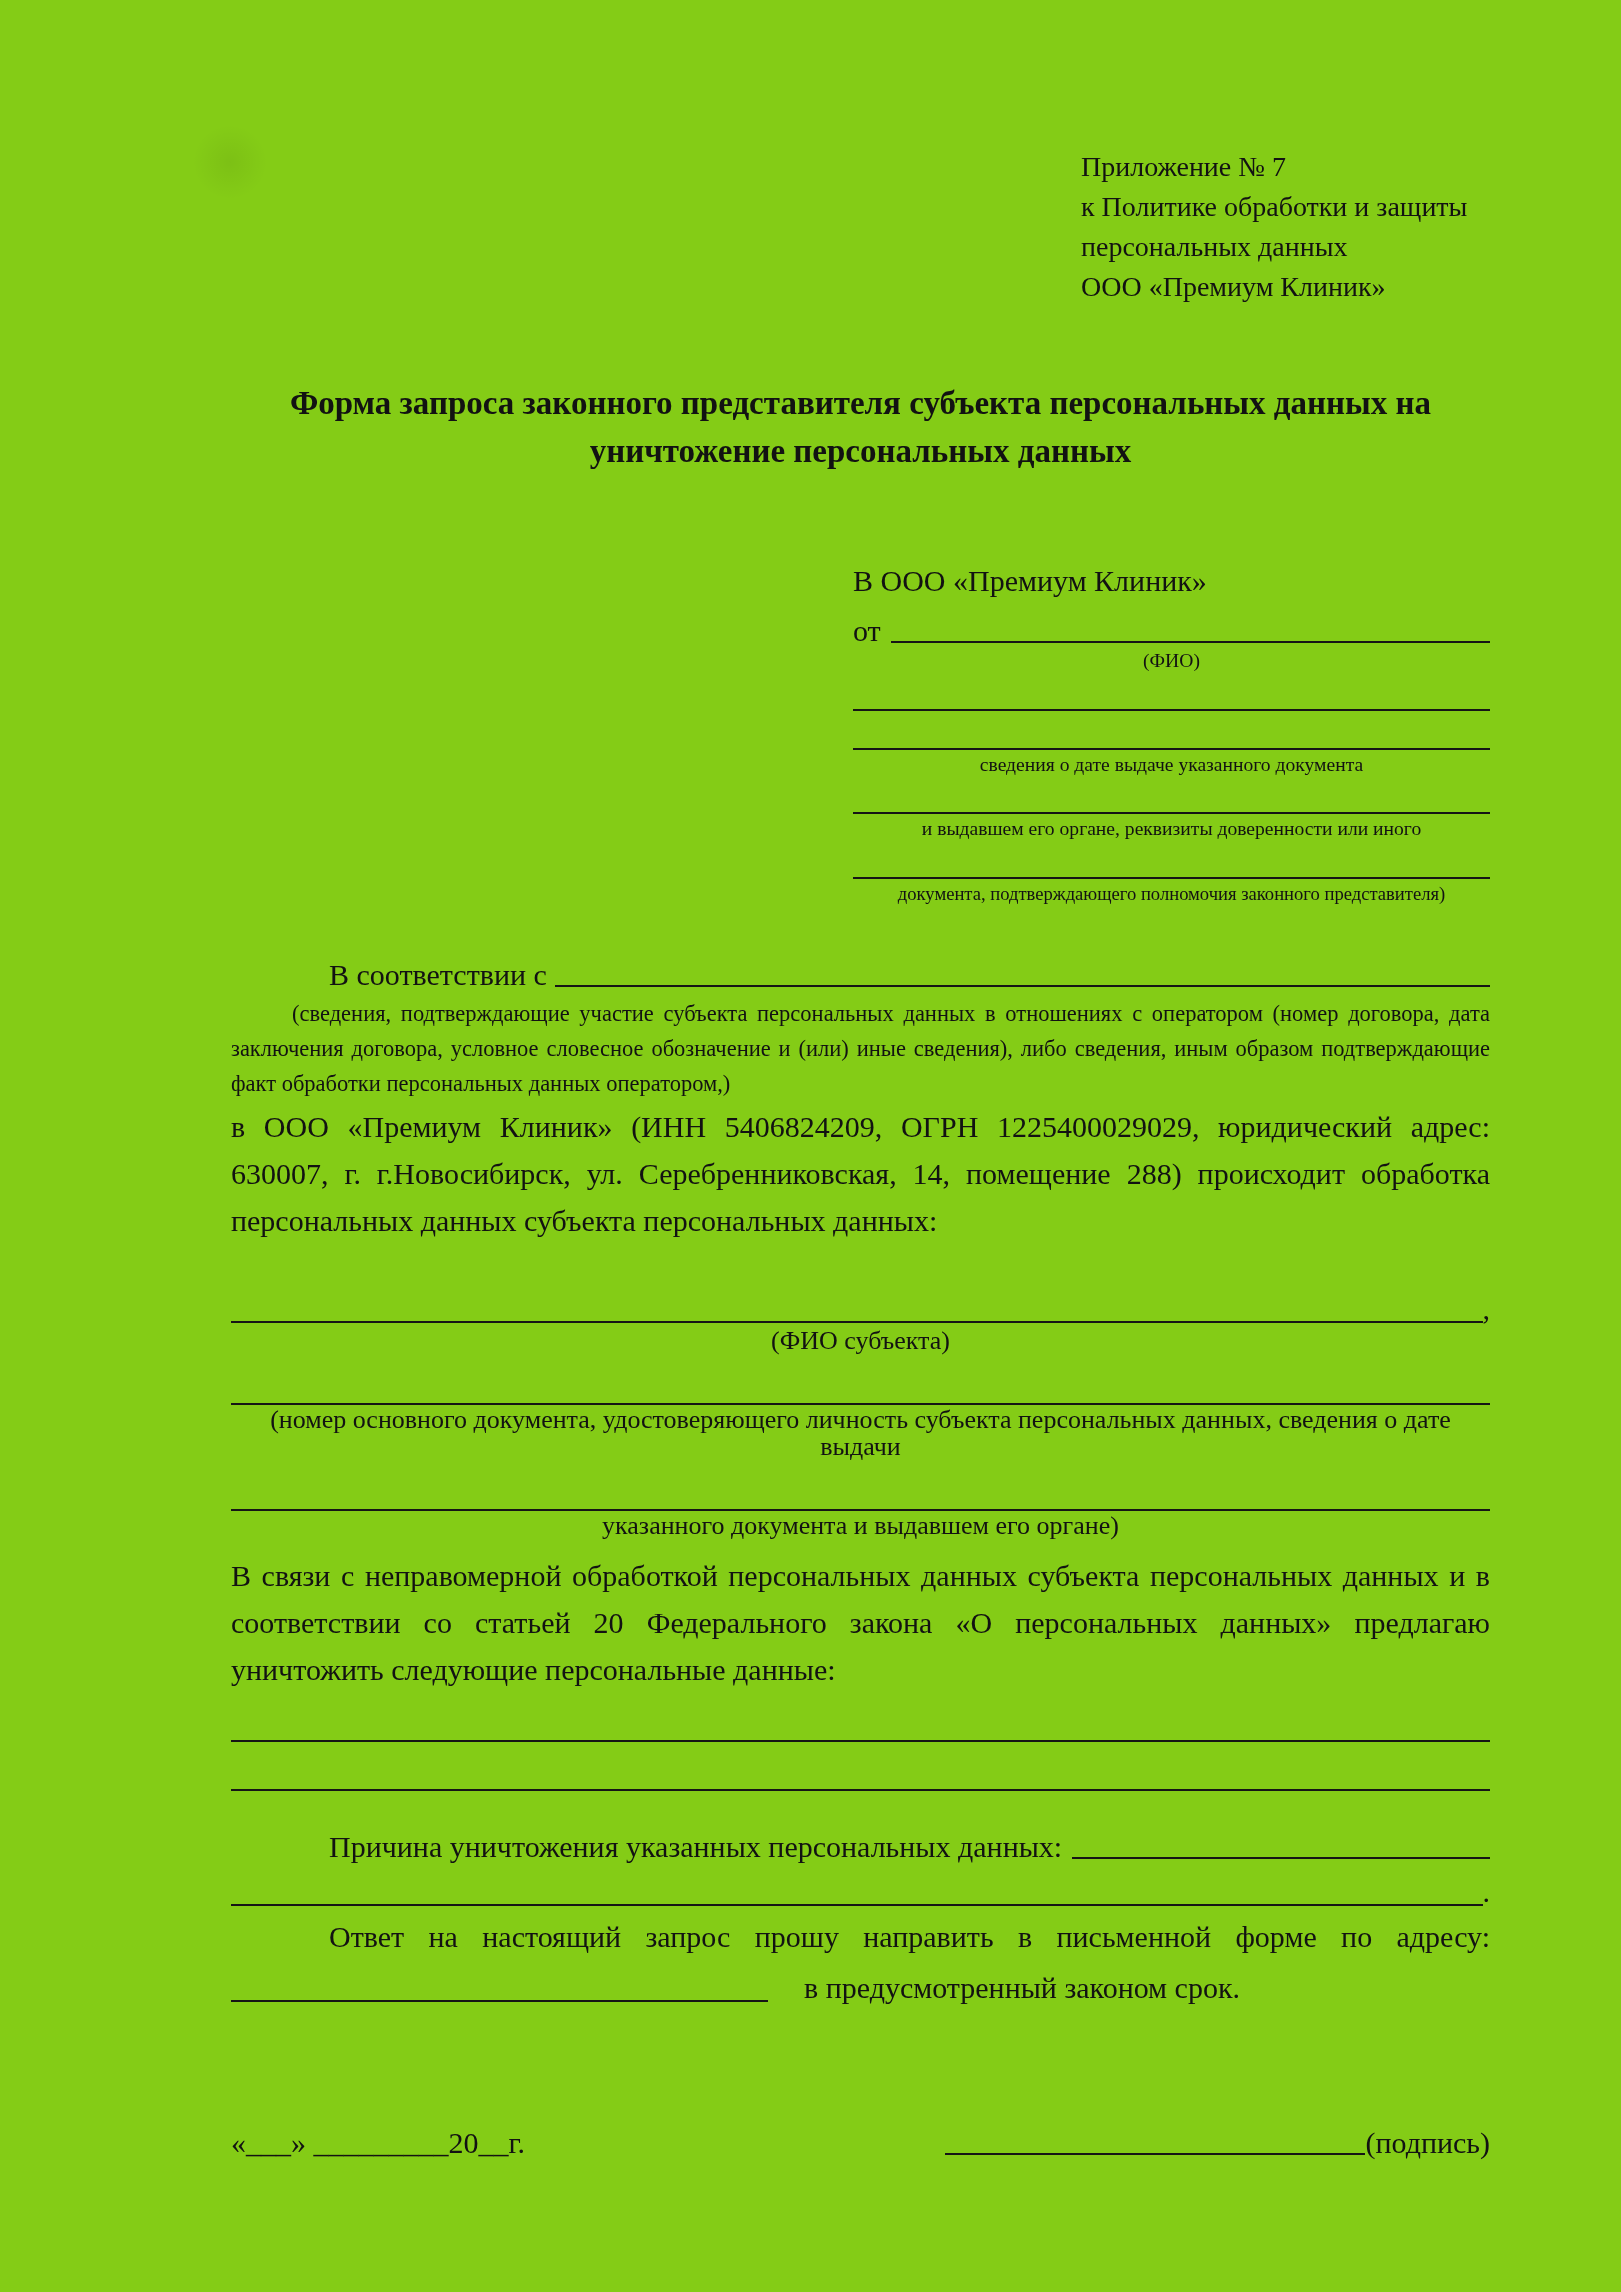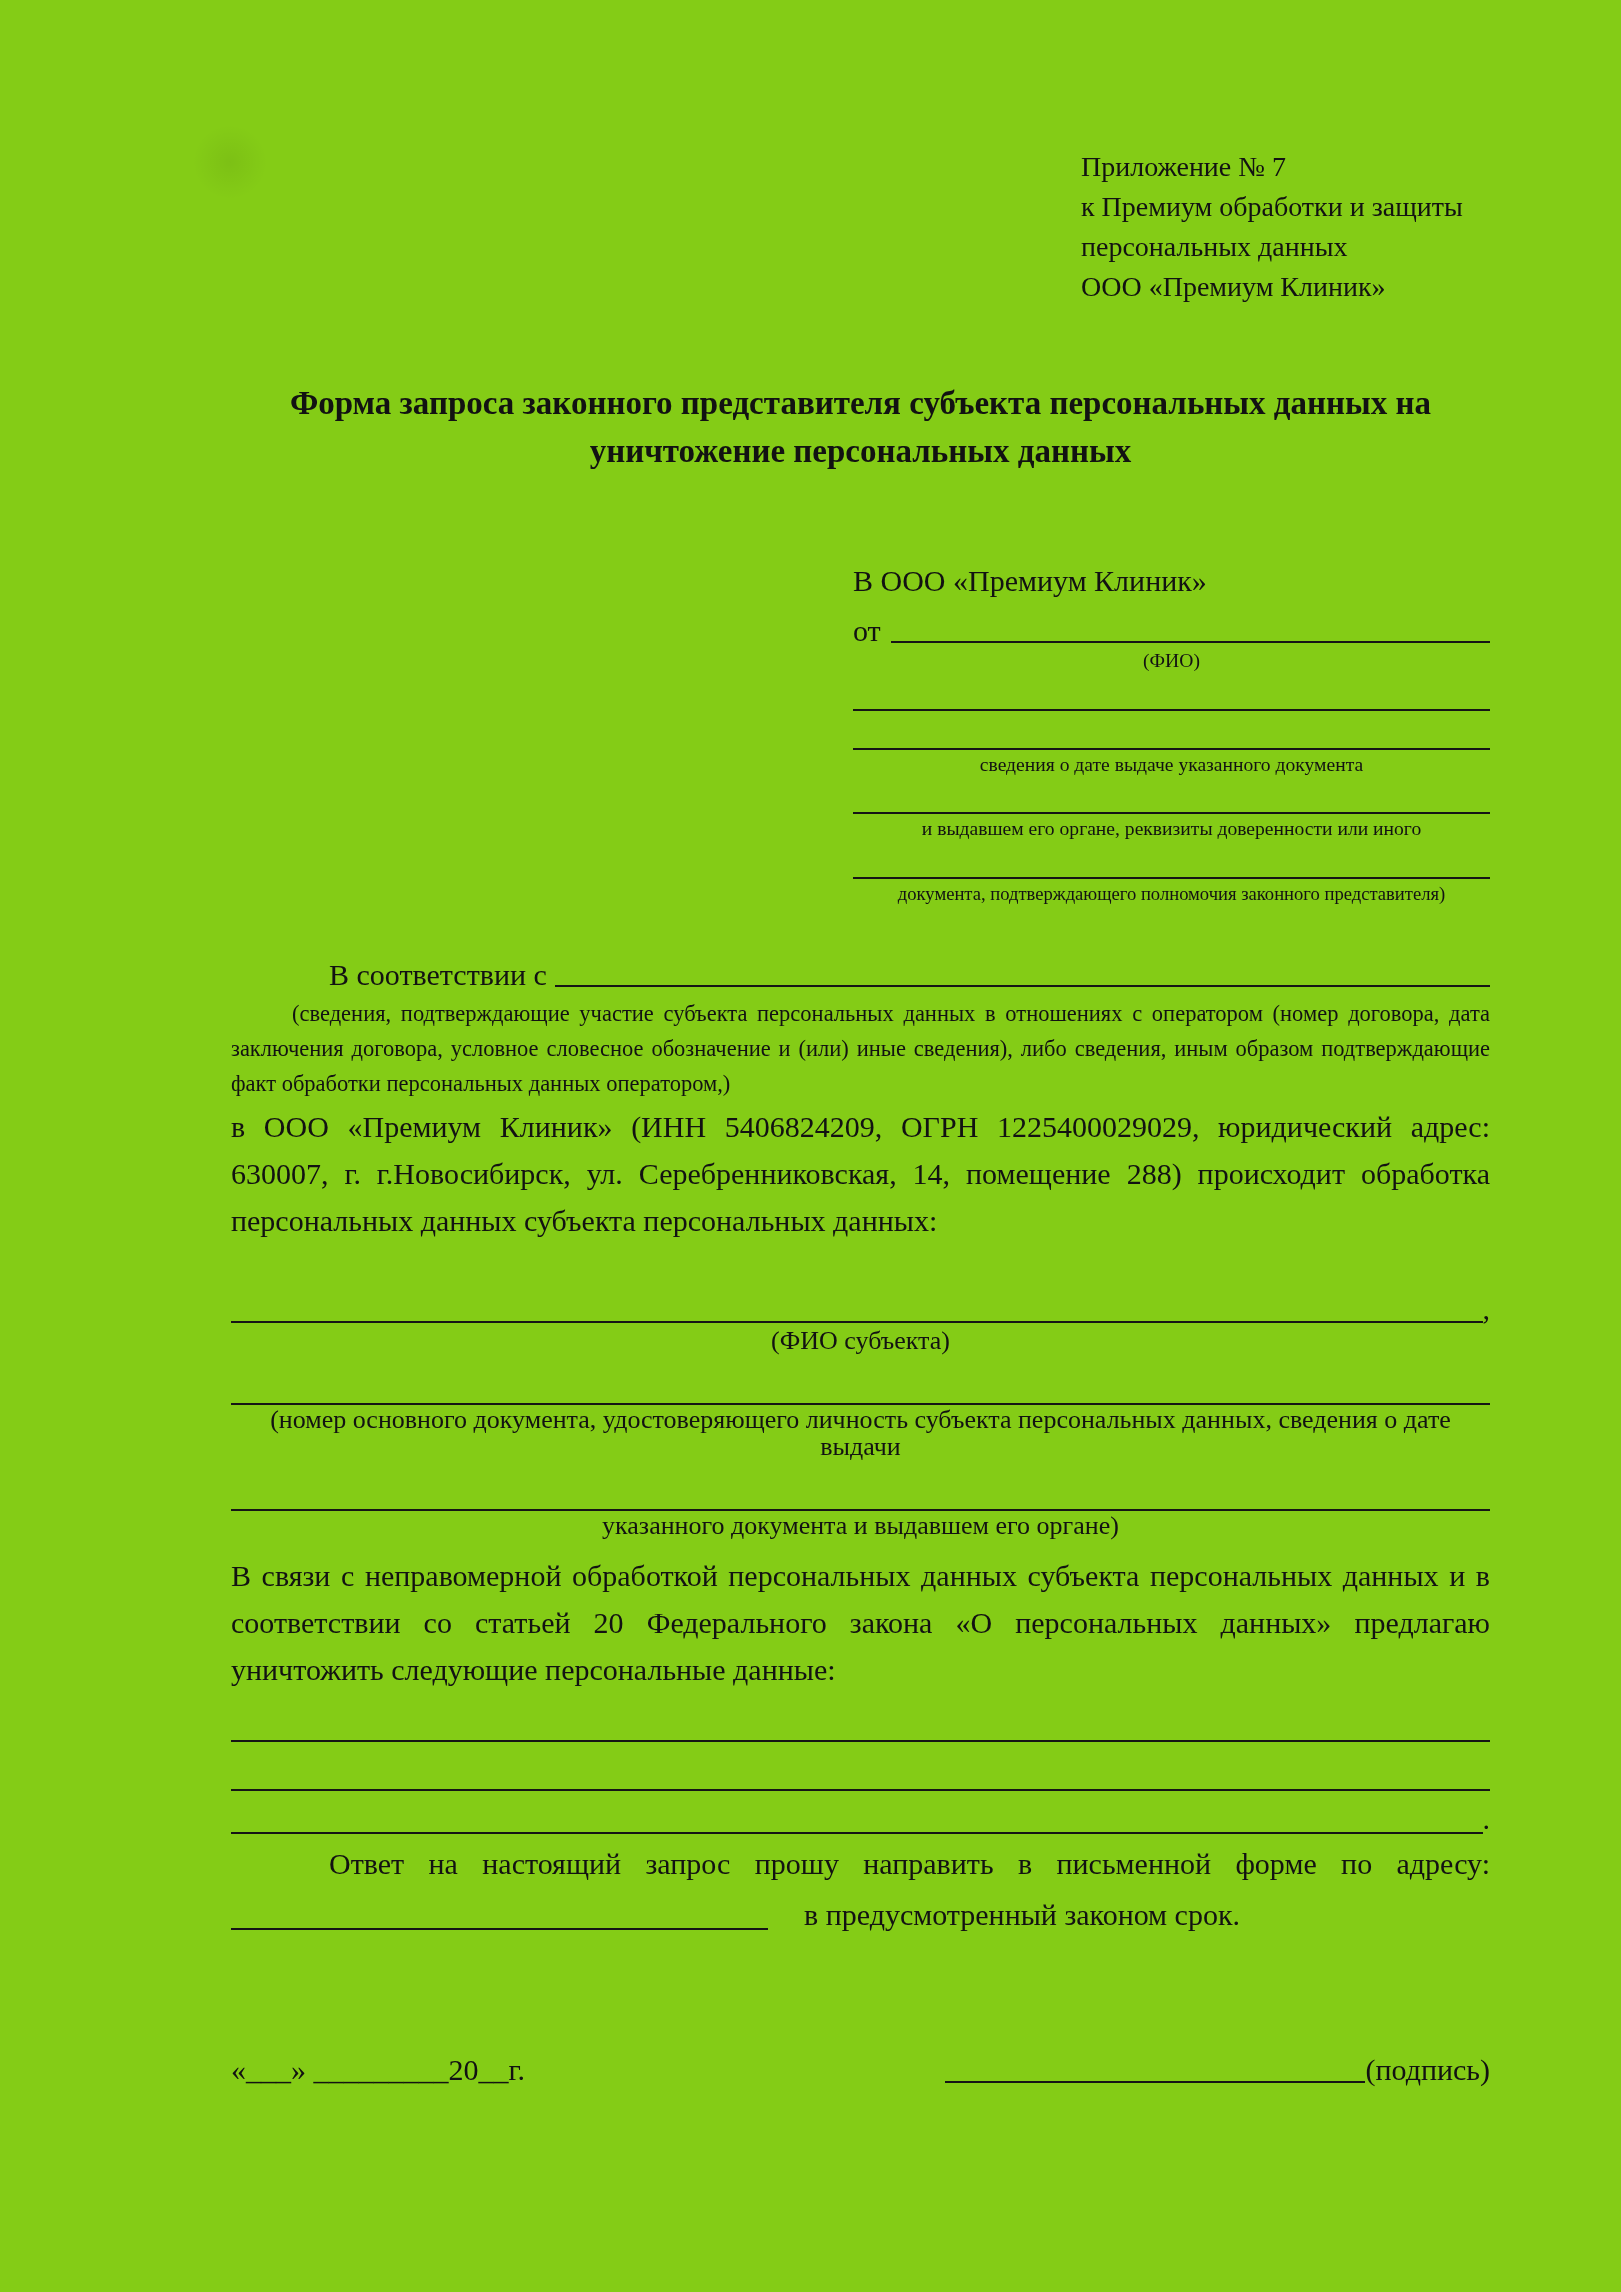--- a/index.html
+++ b/index.html
@@ -66,21 +66,21 @@
   .sig-caption{white-space:nowrap;}
 </style>
 </head>
 <body>
 
 <div class="page">
   <div class="smudge"></div>
 
   <header class="appendix">
     <div>Приложение № 7</div>
-    <div>к Премиум обработки и защиты</div>
+    <div>к Политике обработки и защиты</div>
     <div>персональных данных</div>
     <div>ООО «Премиум Клиник»</div>
   </header>
 
   <h1 class="title">Форма запроса законного представителя субъекта персональных данных на уничтожение персональных данных</h1>
 
   <section class="addressee">
     <div class="addr-to">В ООО «Премиум Клиник»</div>
     <div class="row from-row">
       <span class="from-label">от</span>
@@ -119,20 +119,24 @@
     <div class="cap mid">(номер основного документа, удостоверяющего личность субъекта персональных данных, сведения о дате выдачи</div>
 
     <div class="wide-blank"></div>
     <div class="cap mid">указанного документа и выдавшем его органе)</div>
 
     <p class="par req-par">В связи с неправомерной обработкой персональных данных субъекта персональных данных и в соответствии со статьей 20 Федерального закона «О персональных данных» предлагаю уничтожить следующие персональные данные:</p>
 
     <div class="free-blank"></div>
     <div class="free-blank"></div>
 
+    <div class="row reason-row">
+      <span class="lead">Причина уничтожения указанных персональных данных:</span>
+      <span class="fill"></span>
+    </div>
     <div class="row reason2">
       <span class="fill"></span>
       <span class="tail">.</span>
     </div>
 
     <p class="par answer-lead">Ответ на настоящий запрос прошу направить в письменной форме по адресу:</p>
     <div class="row address-row">
       <span class="fill address-fill"></span>
       <span class="tail">в предусмотренный законом срок.</span>
     </div>

